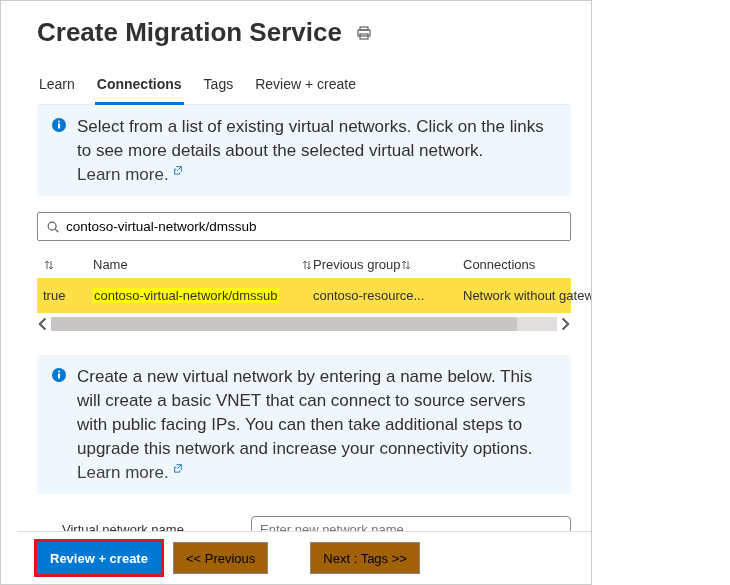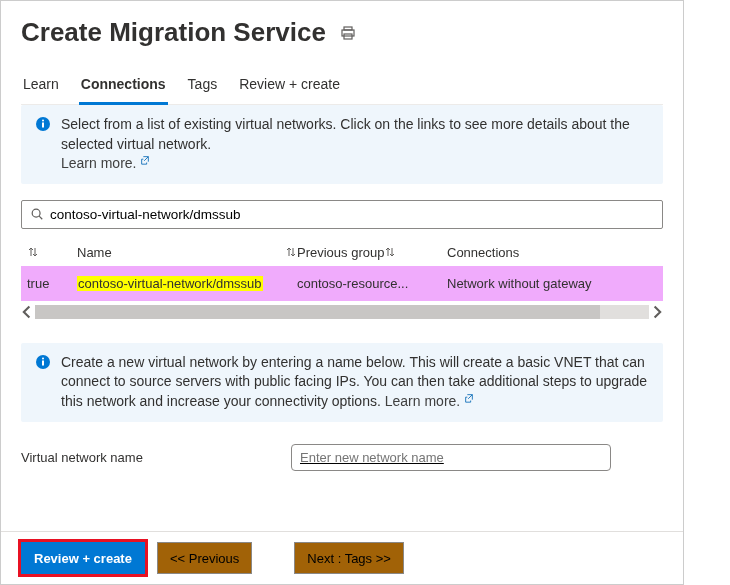--- a/index.html
+++ b/index.html
@@ -6,24 +6,25 @@
   body {
     margin: 0;
     font-family: "Segoe UI", Arial, sans-serif;
     font-size: 13px;
     color: #323130;
     background: #fff;
     width: 730px;
   }
   .page {
     border: 1px solid #ccc;
-    width: 684px;
+    width: 592px;
     height: 585px;
     display: flex;
     flex-direction: column;
+    padding-left: 16px;
   }
   .content {
     padding: 10px 20px 0 20px;
     flex: 1 1 auto;
     overflow: hidden;
   }
   h1 {
     font-size: 26px;
     font-weight: 600;
     margin: 6px 0 12px 0;
@@ -58,21 +59,21 @@
     font-size: 13px;
     color: #323130;
   }
   .info-box {
     background: #eff6fc;
     border-radius: 2px;
     padding: 10px 14px;
     display: flex;
     gap: 10px;
     align-items: flex-start;
-    font-size: 14px;
+    font-size: 17px;
     color: #323130;
     line-height: 1.4;
   }
   .info-box .info-icon {
     flex: 0 0 auto;
     width: 16px; height: 16px;
     margin-top: 1px;
   }
   .info-box a { color: #404040; text-decoration: none; }
   .ext-icon { width: 10px; height: 10px; vertical-align: text-top; }
@@ -105,21 +106,21 @@
     padding: 10px 6px 6px 6px;
     color: #323130;
   }
   .table-head .th {
     display: flex;
     align-items: center;
     white-space: nowrap;
   }
   .sort-icon { width: 12px; height: 12px; color: #605e5c; }
   .table-row {
-    background: #f0abfc;
+    background: #fde047;
     padding: 10px 6px;
   }
   .hl {
     background: #ffff00;
     padding: 0 1px;
   }
   .hscroll {
     display: flex;
     align-items: center;
     height: 18px;
@@ -141,20 +142,21 @@
     left: 0; top: 0;
     height: 100%;
     width: 92%;
     background: #c8c6c4;
   }
   .info-box.second { margin-top: 22px; justify-content: center; }
   .form-row {
     display: flex;
     align-items: center;
     margin-top: 22px;
+    margin-left: 25px;
   }
   .form-label {
     width: 270px;
     font-size: 13px;
   }
   .form-input {
     flex: 0 0 320px;
     border: 1px solid #8a8886;
     border-radius: 4px;
     padding: 5px 8px;

